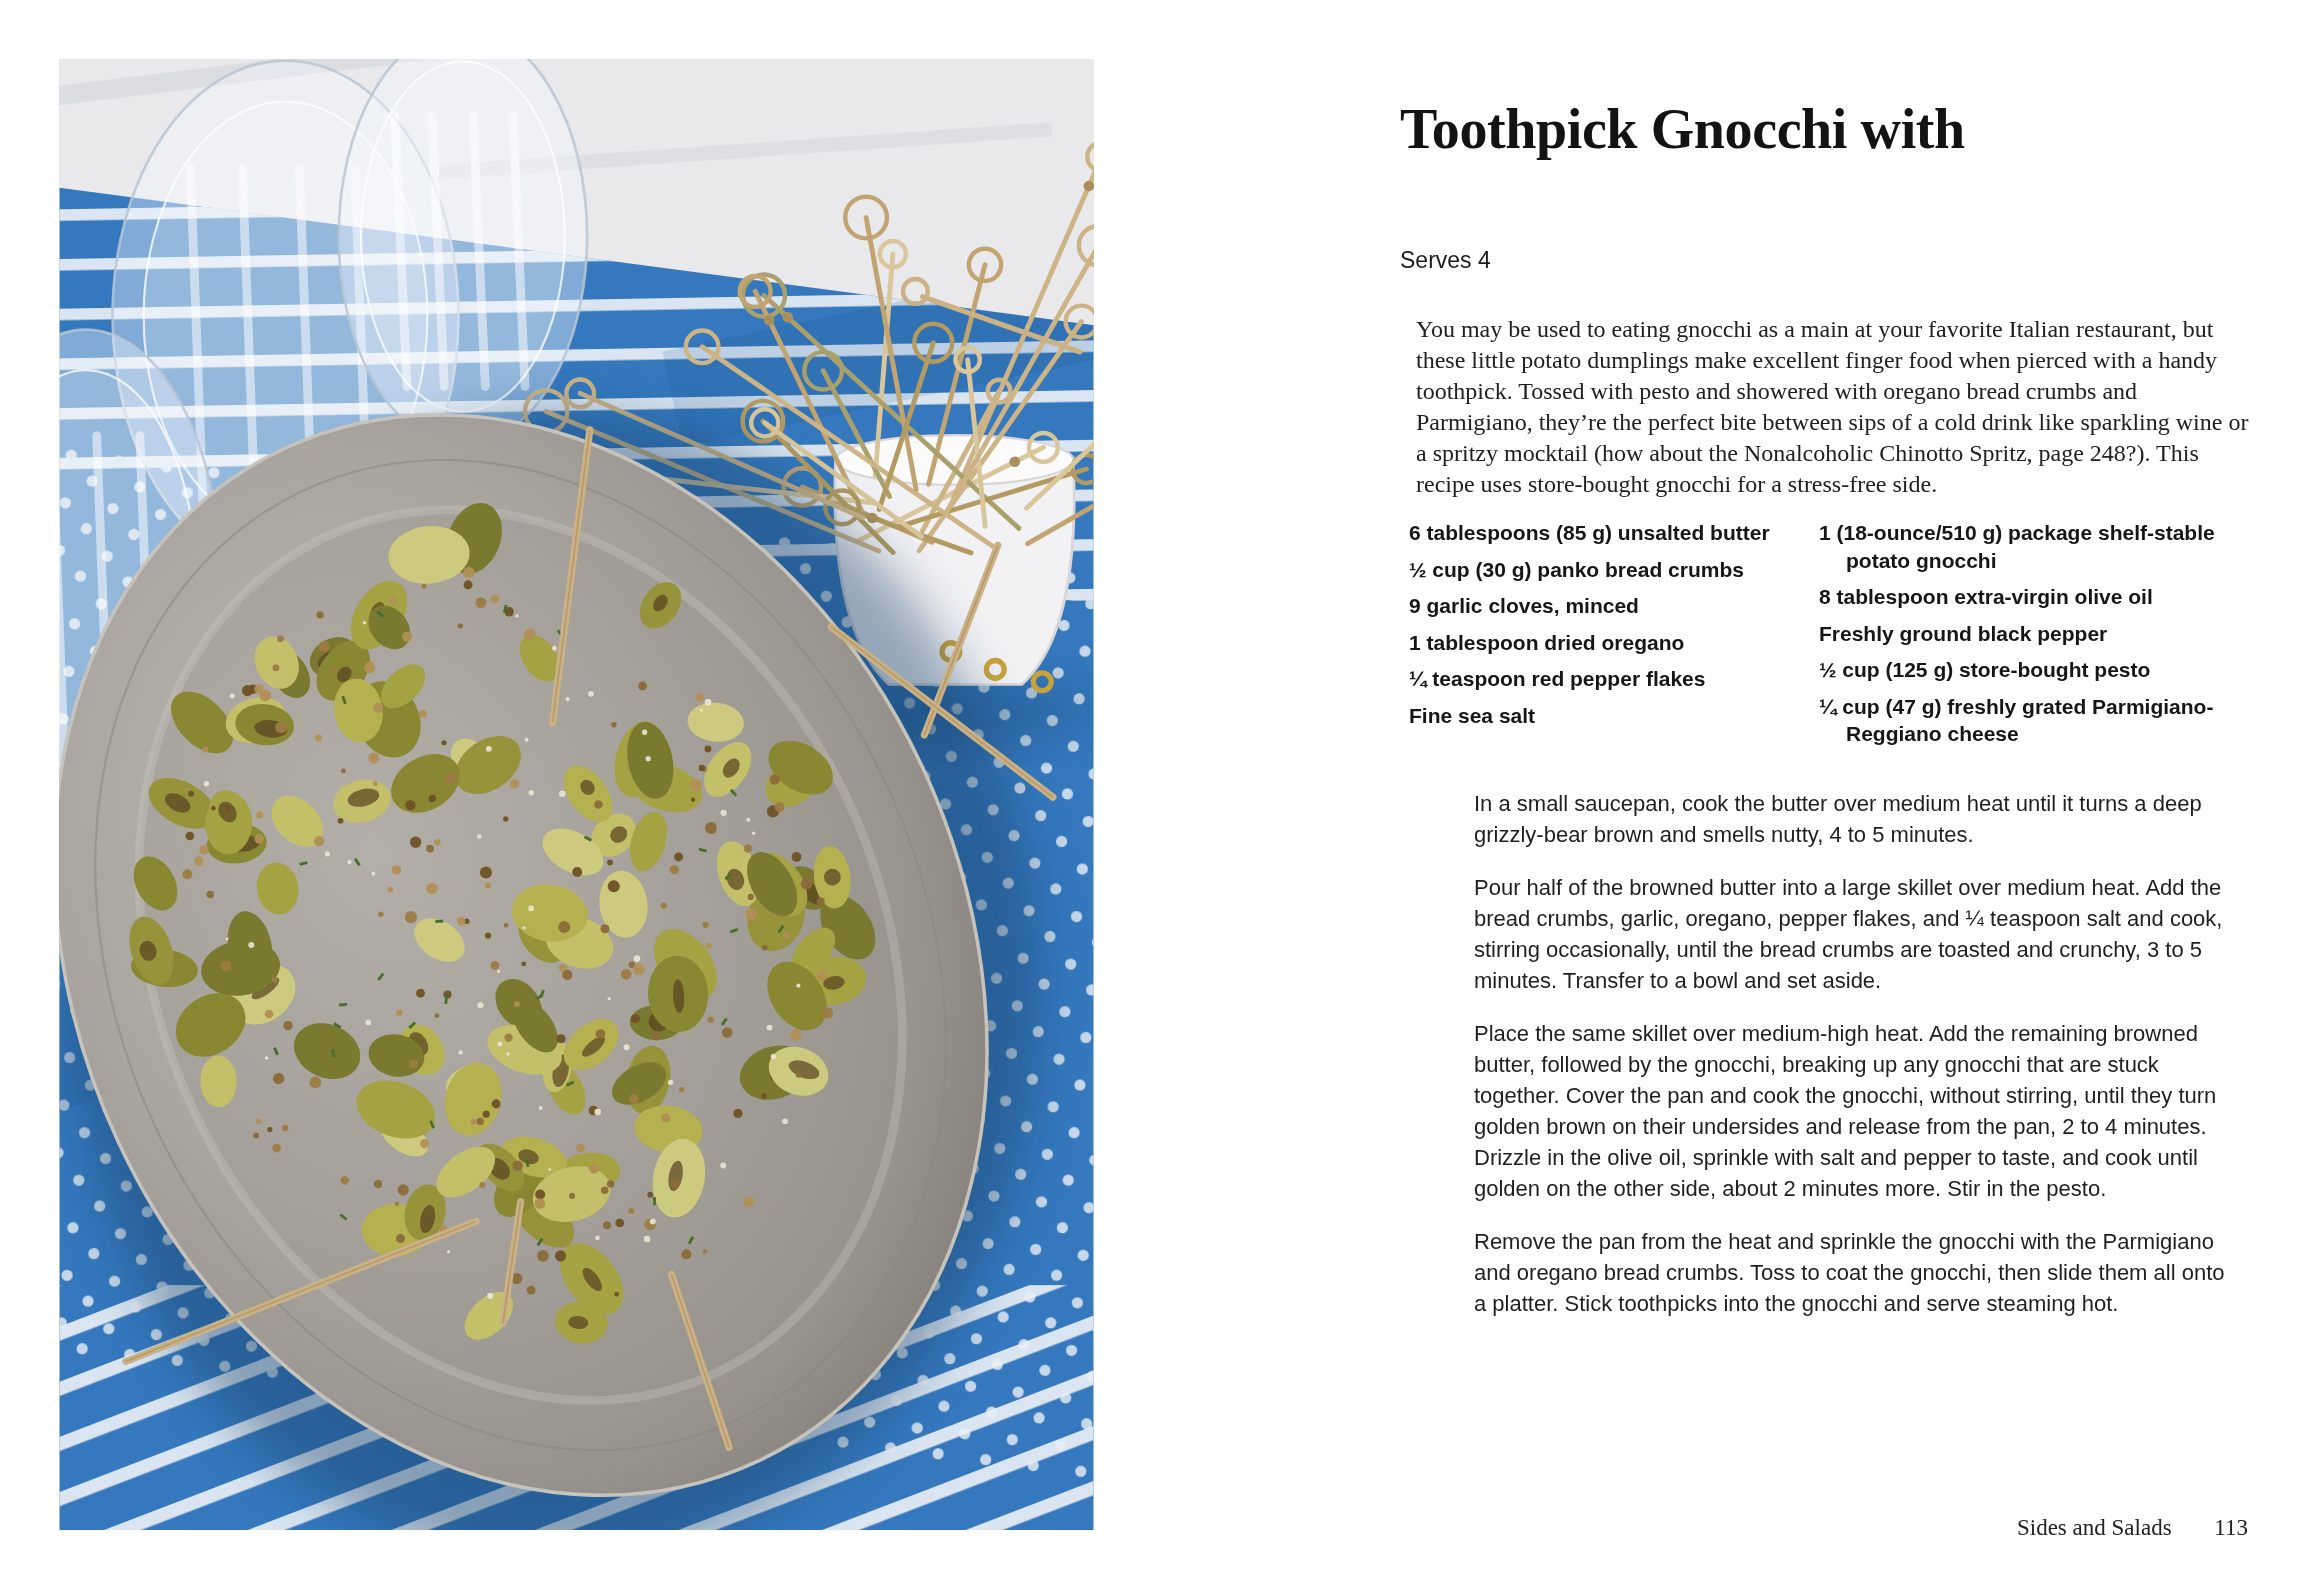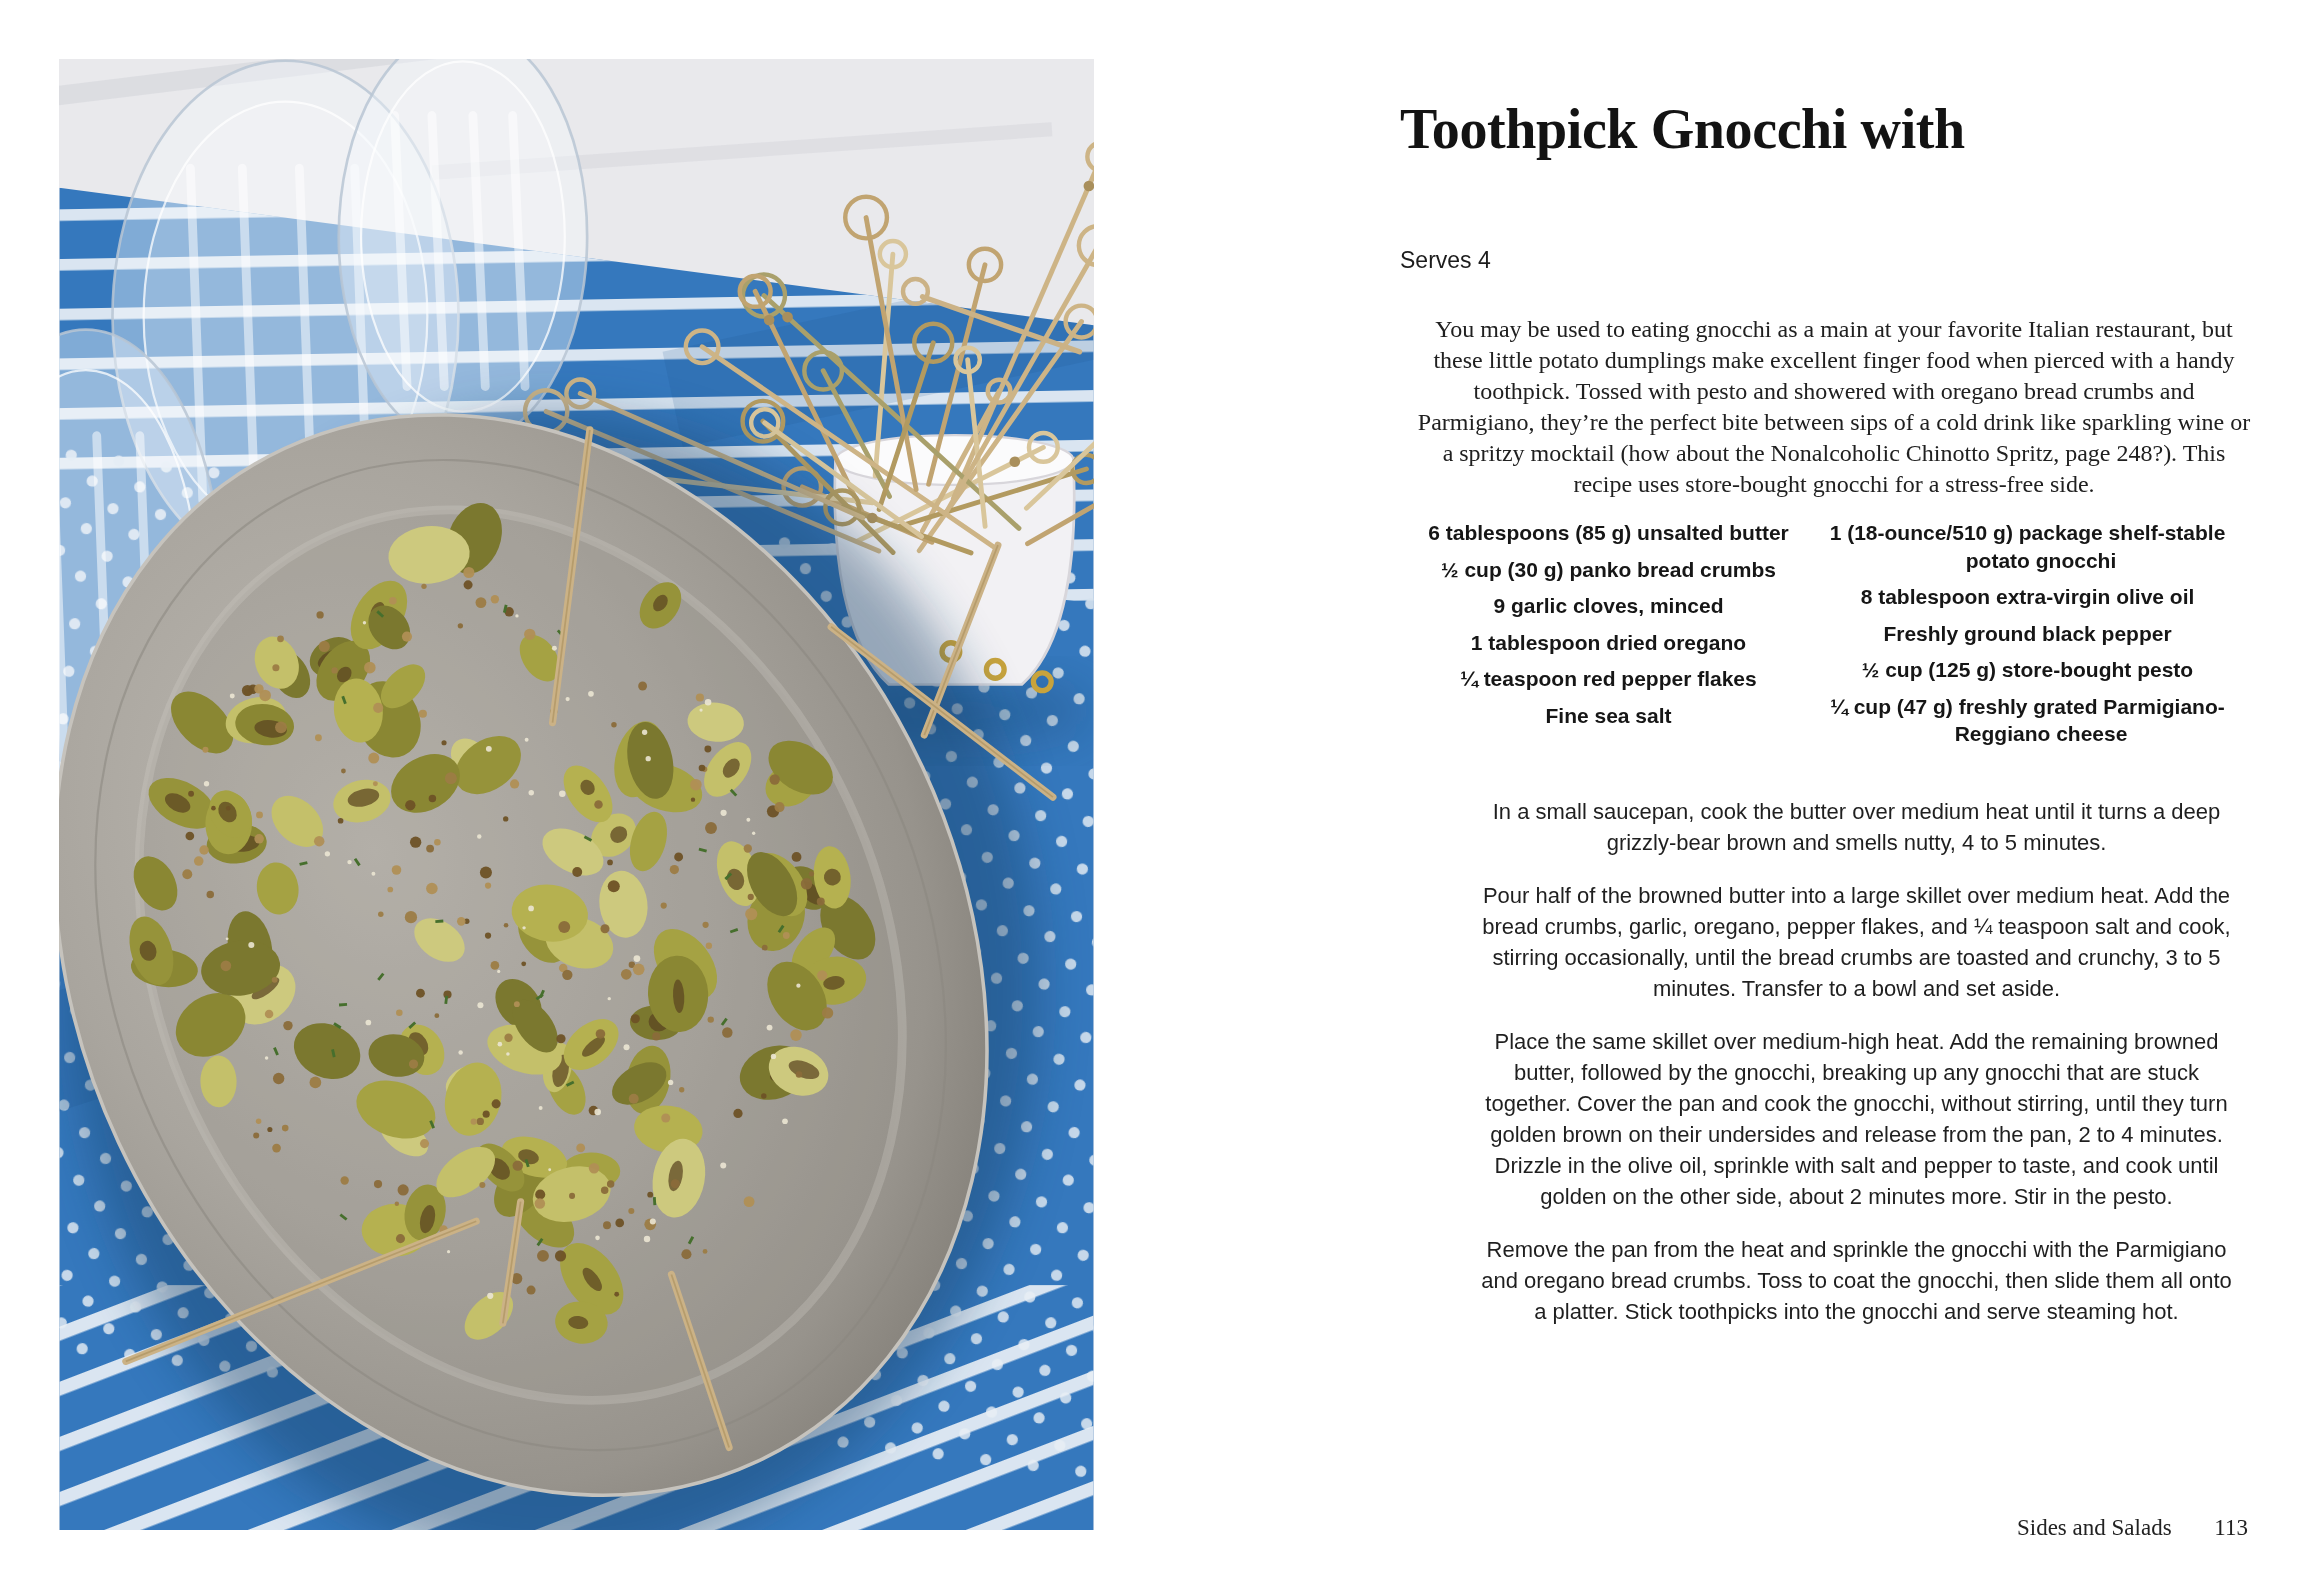--- a/index.html
+++ b/index.html
@@ -1,37 +1,37 @@
 <!DOCTYPE html>
 <html style="font-size:14px"><head>
 <meta charset="utf-8">
 <style>
   html,body{margin:0;padding:0;background:#ffffff;}
   body{width:2307px;height:1591px;overflow:hidden;
        font-family:"Liberation Sans",sans-serif;color:#1b1b1b;}
-  .spread{position:relative;width:2307px;height:1591px;background:#ffffff;text-align:center;}
+  .spread{position:relative;width:2307px;height:1591px;background:#ffffff;}
   .photo{position:absolute;left:59px;top:59px;width:1035px;height:1471px;
          margin:0;overflow:hidden;background:#e9e9ec;}
   .photo svg{display:block;width:100%;height:100%;}
   .title{position:absolute;left:1400px;top:99px;margin:0;
          font-family:"Liberation Serif",serif;font-weight:600;
          font-size:56px;line-height:60px;letter-spacing:-0.4px;color:#131313;}
   .title span{display:block;}
   .serves{position:absolute;left:1400px;top:247px;font-size:23px;color:#1c1c1c;}
   .intro{position:absolute;left:1400px;top:298px;width:836px;margin:16px;
          font-family:"Liberation Serif",serif;font-size:24px;line-height:31px;color:#202020;}
   .ingcol{position:absolute;top:519px;font-size:21px;font-weight:bold;
           line-height:27.5px;color:#161616;}
   .col1{left:1400px;width:408px;}
   .col1 p{white-space:nowrap;}
   .col2{left:1810px;width:426px;}
   .ingcol p{margin:0 0 9px 9px;padding-left:27px;text-indent:-27px;}
   .steps{position:absolute;left:1474px;top:784px;width:765px;
          font-size:22px;line-height:31px;color:#1f1f1f;}
-  .steps p{margin:12px 0 22px 0;}
+  .steps p{margin:4px 0 22px 0;}
   .footer{position:absolute;top:1515px;right:59px;
           font-family:"Liberation Serif",serif;font-size:23px;color:#222;}
   .footer .sec{margin-right:37px;}
 </style>
 </head>
 <body>
 
 <div class="spread">
 
   <figure class="photo" aria-label="Pesto-coated gnocchi topped with oregano bread crumbs on a round pewter platter, bamboo knot toothpicks in a white cup, empty faceted glasses, all on a blue tablecloth with white polka dots and stripes">

